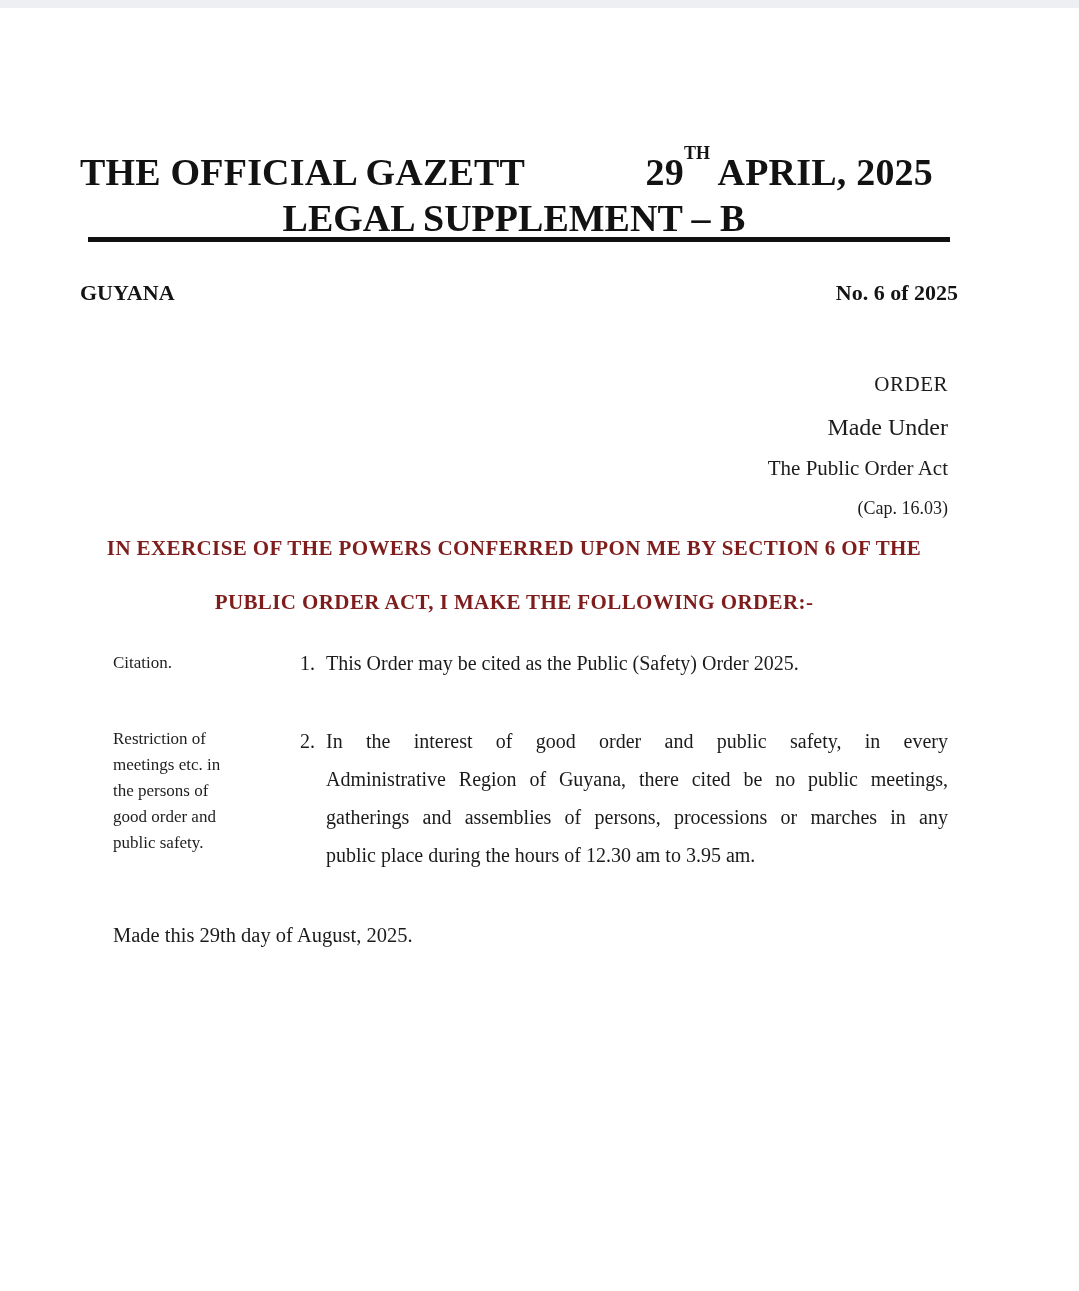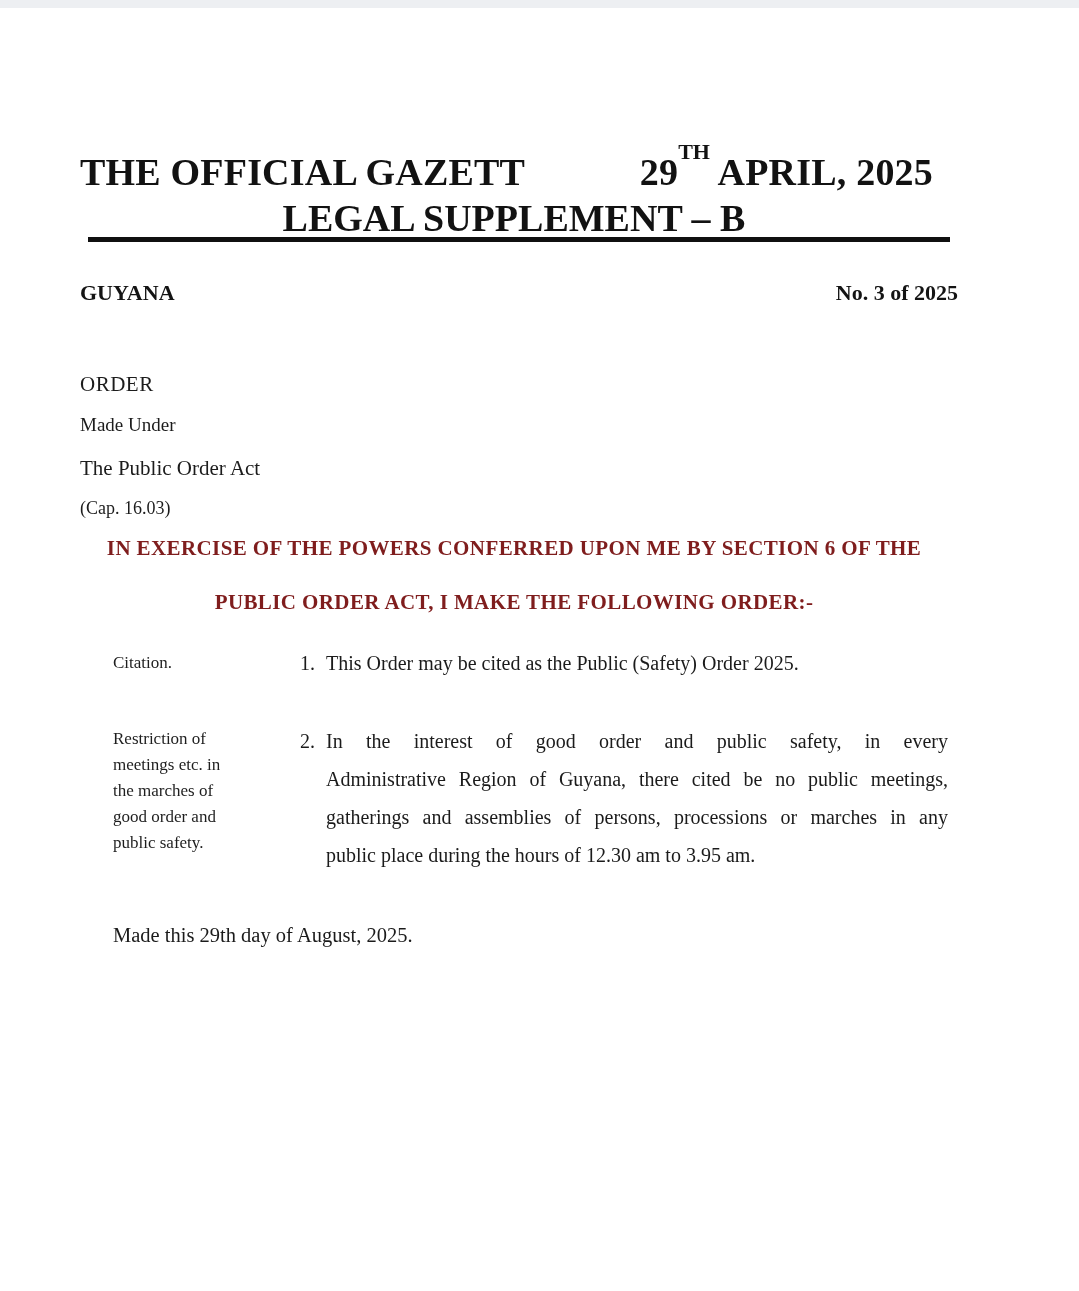--- a/index.html
+++ b/index.html
@@ -17,42 +17,42 @@
     background: #edeff2;
   }
 
   
   .masthead-line1 {
     position: absolute; left: 80px; top: 150px; width: 853px;
     display: flex; justify-content: space-between; align-items: baseline;
     font-weight: bold; font-size: 38px; letter-spacing: 0.2px;
     color: #121212; white-space: nowrap;
   }
-  .masthead-line1 sup { font-size: 22px; position: relative; top: -12px; letter-spacing: 0; margin-top: 44px; }
+  .masthead-line1 sup { font-size: 18px; position: relative; top: -12px; letter-spacing: 0; margin-top: 44px; }
   .masthead-line2 {
     position: absolute; left: 80px; top: 196px; width: 868px;
     text-align: center; font-weight: bold; font-size: 38px;
     color: #121212; white-space: nowrap;
   }
   .header-rule {
     position: absolute; left: 88px; top: 237px; width: 862px; height: 5px;
     background: #101010;
   }
 
   
   .issue-row {
     position: absolute; left: 80px; top: 280px; width: 878px;
     display: flex; justify-content: space-between; align-items: baseline;
     font-weight: bold; font-size: 22px; color: #141414; white-space: nowrap;
   }
 
   
-  .center-block { position: absolute; left: 80px; width: 868px; text-align: left; white-space: nowrap; }
+  .center-block { position: absolute; left: 80px; width: 868px; text-align: right; white-space: nowrap; }
   .cb-order { top: 372px; font-size: 21px; letter-spacing: 0.5px; }
-  .cb-made  { top: 414px; font-size: 19px; }
+  .cb-made  { top: 414px; font-size: 24px; }
   .cb-act   { top: 456px; font-size: 21px; }
   .cb-cap   { top: 498px; font-size: 18px; }
   .exercise {
     position: absolute; left: 60px; width: 908px; text-align: center;
     font-weight: bold; font-size: 21px; letter-spacing: 0.4px;
     color: #7f1d1d; white-space: nowrap;
   }
   .exercise.l1 { top: 536px; }
   .exercise.l2 { top: 590px; }
 
@@ -100,21 +100,21 @@
 
   <div class="masthead-line1">
     <span>THE OFFICIAL GAZETT</span>
     <span><span>29</span><sup>TH</sup><span> APRIL, 2025</span></span>
   </div>
   <div class="masthead-line2">LEGAL SUPPLEMENT – B</div>
   <div class="header-rule"></div>
 
   <div class="issue-row">
     <span>GUYANA</span>
-    <span>No. 3 of 2025</span>
+    <span>No. 6 of 2025</span>
   </div>
 
   <div class="center-block cb-order">ORDER</div>
   <div class="center-block cb-made">Made Under</div>
   <div class="center-block cb-act">The Public Order Act</div>
   <div class="center-block cb-cap">(Cap. 16.03)</div>
   <div class="exercise l1">IN EXERCISE OF THE POWERS CONFERRED UPON ME BY SECTION 6 OF THE</div>
   <div class="exercise l2">PUBLIC ORDER ACT, I MAKE THE FOLLOWING ORDER:-</div>
 
   <div class="item1">
@@ -126,21 +126,21 @@
       <div class="item-lines">
         <div class="item-line">This Order may be cited as the Public (Safety) Order 2025.</div>
       </div>
     </div>
   </div>
 
   <div class="item2">
     <div class="margin-note note2" style="top:726px">
       <div>Restriction of</div>
       <div>meetings etc. in</div>
-      <div>the marches of</div>
+      <div>the persons of</div>
       <div>good order and</div>
       <div>public safety.</div>
     </div>
     <div class="item-body" style="top:722px">
       <span class="item-number">2.</span>
       <div class="item-lines">
         <div class="item-line just">In the interest of good order and public safety, in every</div>
         <div class="item-line just">Administrative Region of Guyana, there cited be no public meetings,</div>
         <div class="item-line just">gatherings and assemblies of persons, processions or marches in any</div>
         <div class="item-line">public place during the hours of 12.30 am to 3.95 am.</div>

